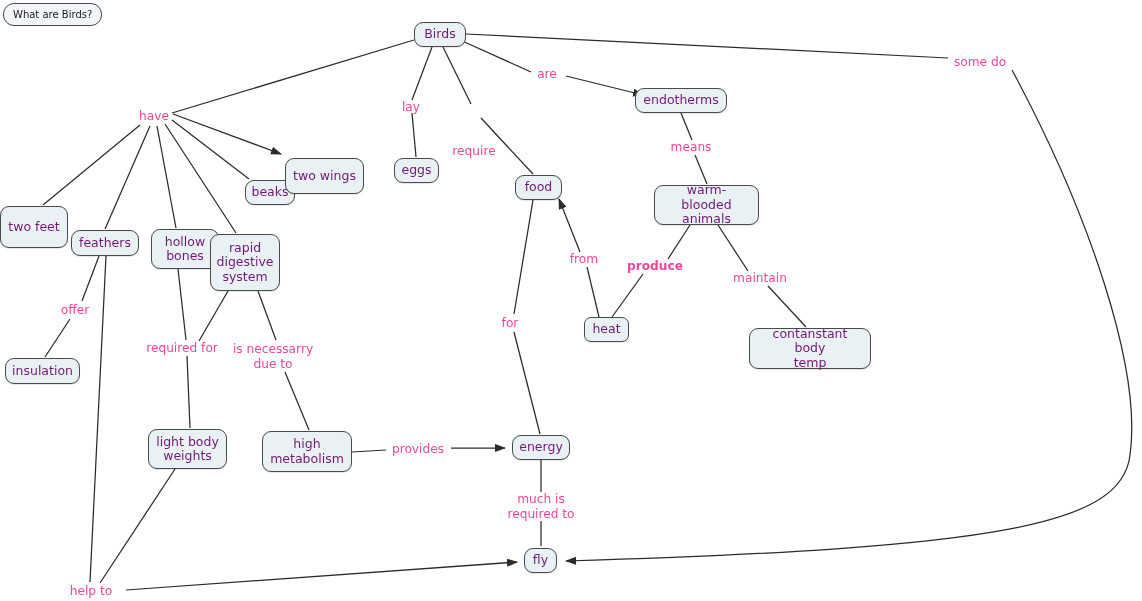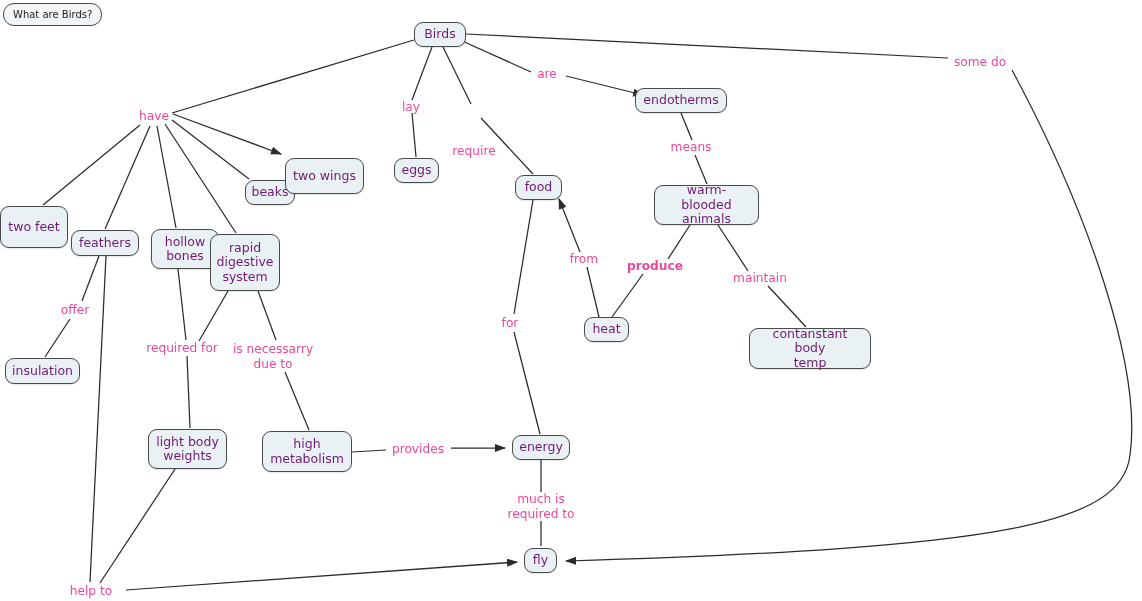--- a/index.html
+++ b/index.html
@@ -133,21 +133,21 @@
       <div class="node" style="left: 210px; top: 234px; width: 70px; height: 57px;">rapid
 digestive
 system</div>
       <div class="node" style="left: 245px; top: 180px; width: 50px; height: 25px;">beaks</div>
       <div class="node" style="left: 285px; top: 158px; width: 79px; height: 36px;">two wings</div>
       <div class="node" style="left: 394px; top: 158px; width: 45px; height: 25px;">eggs</div>
       <div class="node" style="left: 515px; top: 175px; width: 47px; height: 25px;">food</div>
       <div class="node" style="left: 635px; top: 88px; width: 92px; height: 25px;">endotherms</div>
       <div class="node" style="left: 654px; top: 185px; width: 105px; height: 40px;">warm-blooded
 animals</div>
-      <div class="node" style="left: 584px; top: 317px; width: 45px; height: 25px;">heat</div>
+      <div class="node" style="left: 584px; top: 317px; width: 45px; height: 25px; border-radius: 7px;">heat</div>
       <div class="node" style="left: 749px; top: 328px; width: 122px; height: 41px;">contanstant body
 temp</div>
       <div class="node" style="left: 5px; top: 358px; width: 75px; height: 26px;">insulation</div>
       <div class="node" style="left: 148px; top: 429px; width: 79px; height: 40px;">light body
 weights</div>
       <div class="node" style="left: 262px; top: 431px; width: 90px; height: 41px;">high
 metabolism</div>
       <div class="node" style="left: 512px; top: 435px; width: 58px; height: 25px;">energy</div>
       <div class="node" style="left: 524px; top: 548px; width: 33px; height: 25px;">fly</div>
     </div>

